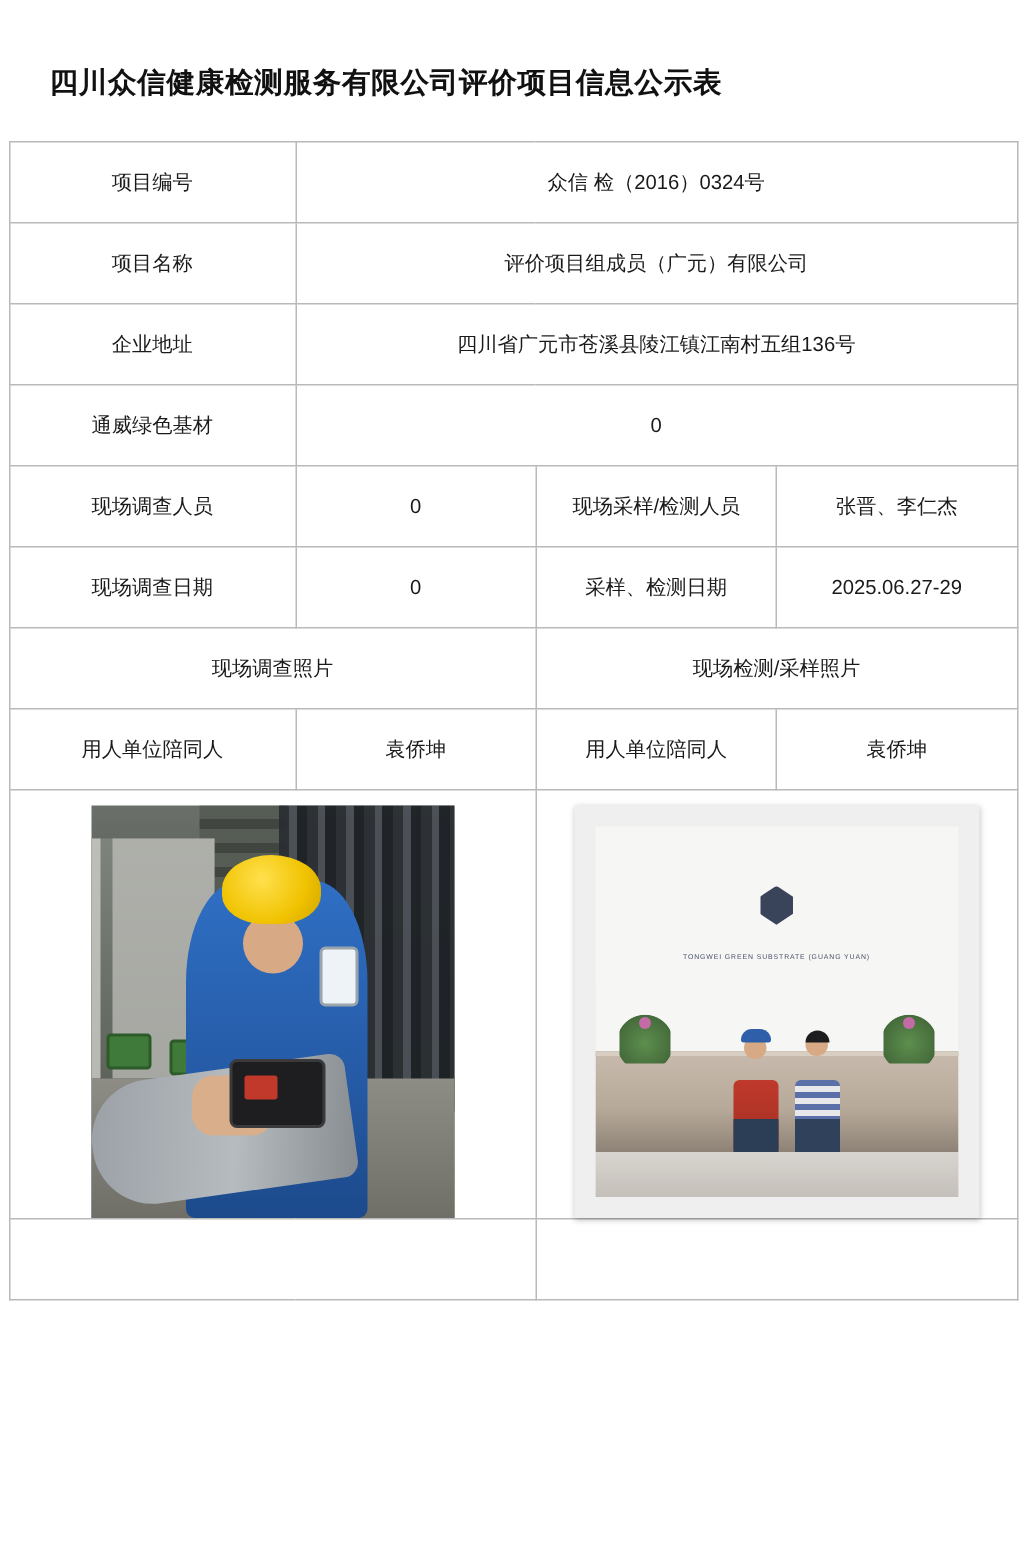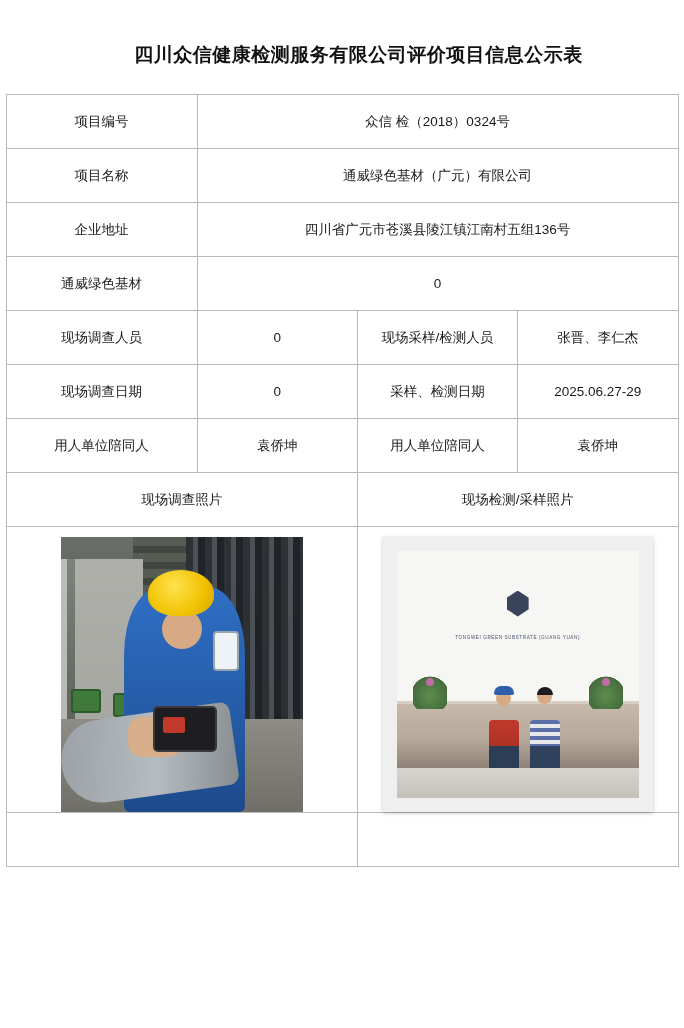--- a/index.html
+++ b/index.html
@@ -14,21 +14,20 @@
     color: #000000;
     overflow: hidden;
   }
   .page {
     width: 684px;
     height: 1028px;
     position: relative;
     box-sizing: border-box;
   }
   .doc-title {
-    text-align: center;
     font-size: 19px;
     font-weight: bold;
     letter-spacing: 0.5px;
     padding-top: 42px;
     padding-bottom: 26px;
     color: #111;
     margin-left: 33px;
   }
   table.main {
     border-collapse: collapse;
@@ -322,25 +321,25 @@
 <body>
 
 <div class="page">
 
   <div class="doc-title">四川众信健康检测服务有限公司评价项目信息公示表</div>
 
   <table class="main">
     <tbody>
       <tr>
         <td class="label">项目编号</td>
-        <td class="val-wide" colspan="3">众信  检（2018）0324号</td>
+        <td class="val-wide" colspan="3">众信  检（2016）0324号</td>
       </tr>
       <tr>
         <td class="label">项目名称</td>
-        <td class="val-wide" colspan="3">通威绿色基材（广元）有限公司</td>
+        <td class="val-wide" colspan="3">评价项目组成员（广元）有限公司</td>
       </tr>
       <tr>
         <td class="label">企业地址</td>
         <td class="val-wide" colspan="3">四川省广元市苍溪县陵江镇江南村五组136号</td>
       </tr>
       <tr>
         <td class="label">通威绿色基材</td>
         <td class="val-wide" colspan="3">0</td>
       </tr>
 
@@ -350,29 +349,29 @@
         <td class="label2">现场采样/检测人员</td>
         <td>张晋、李仁杰</td>
       </tr>
       <tr>
         <td class="label">现场调查日期</td>
         <td>0</td>
         <td class="label2">采样、检测日期</td>
         <td>2025.06.27-29</td>
       </tr>
       <tr>
+        <td class="photo-head" colspan="2">现场调查照片</td>
+        <td class="photo-head" colspan="2">现场检测/采样照片</td>
+      </tr>
+
+      <tr>
         <td class="label">用人单位陪同人</td>
         <td>袁侨坤</td>
         <td class="label2">用人单位陪同人</td>
         <td>袁侨坤</td>
-      </tr>
-
-      <tr>
-        <td class="photo-head" colspan="2">现场调查照片</td>
-        <td class="photo-head" colspan="2">现场检测/采样照片</td>
       </tr>
 
       <tr>
         <td class="photo-cell" colspan="2">
           <div class="photo-inner">
             <div class="photo1">
               <div class="p1-rack2"></div>
               <div class="p1-rack"></div>
               <div class="p1-pipes"></div>
               <div class="p1-floor"></div>

